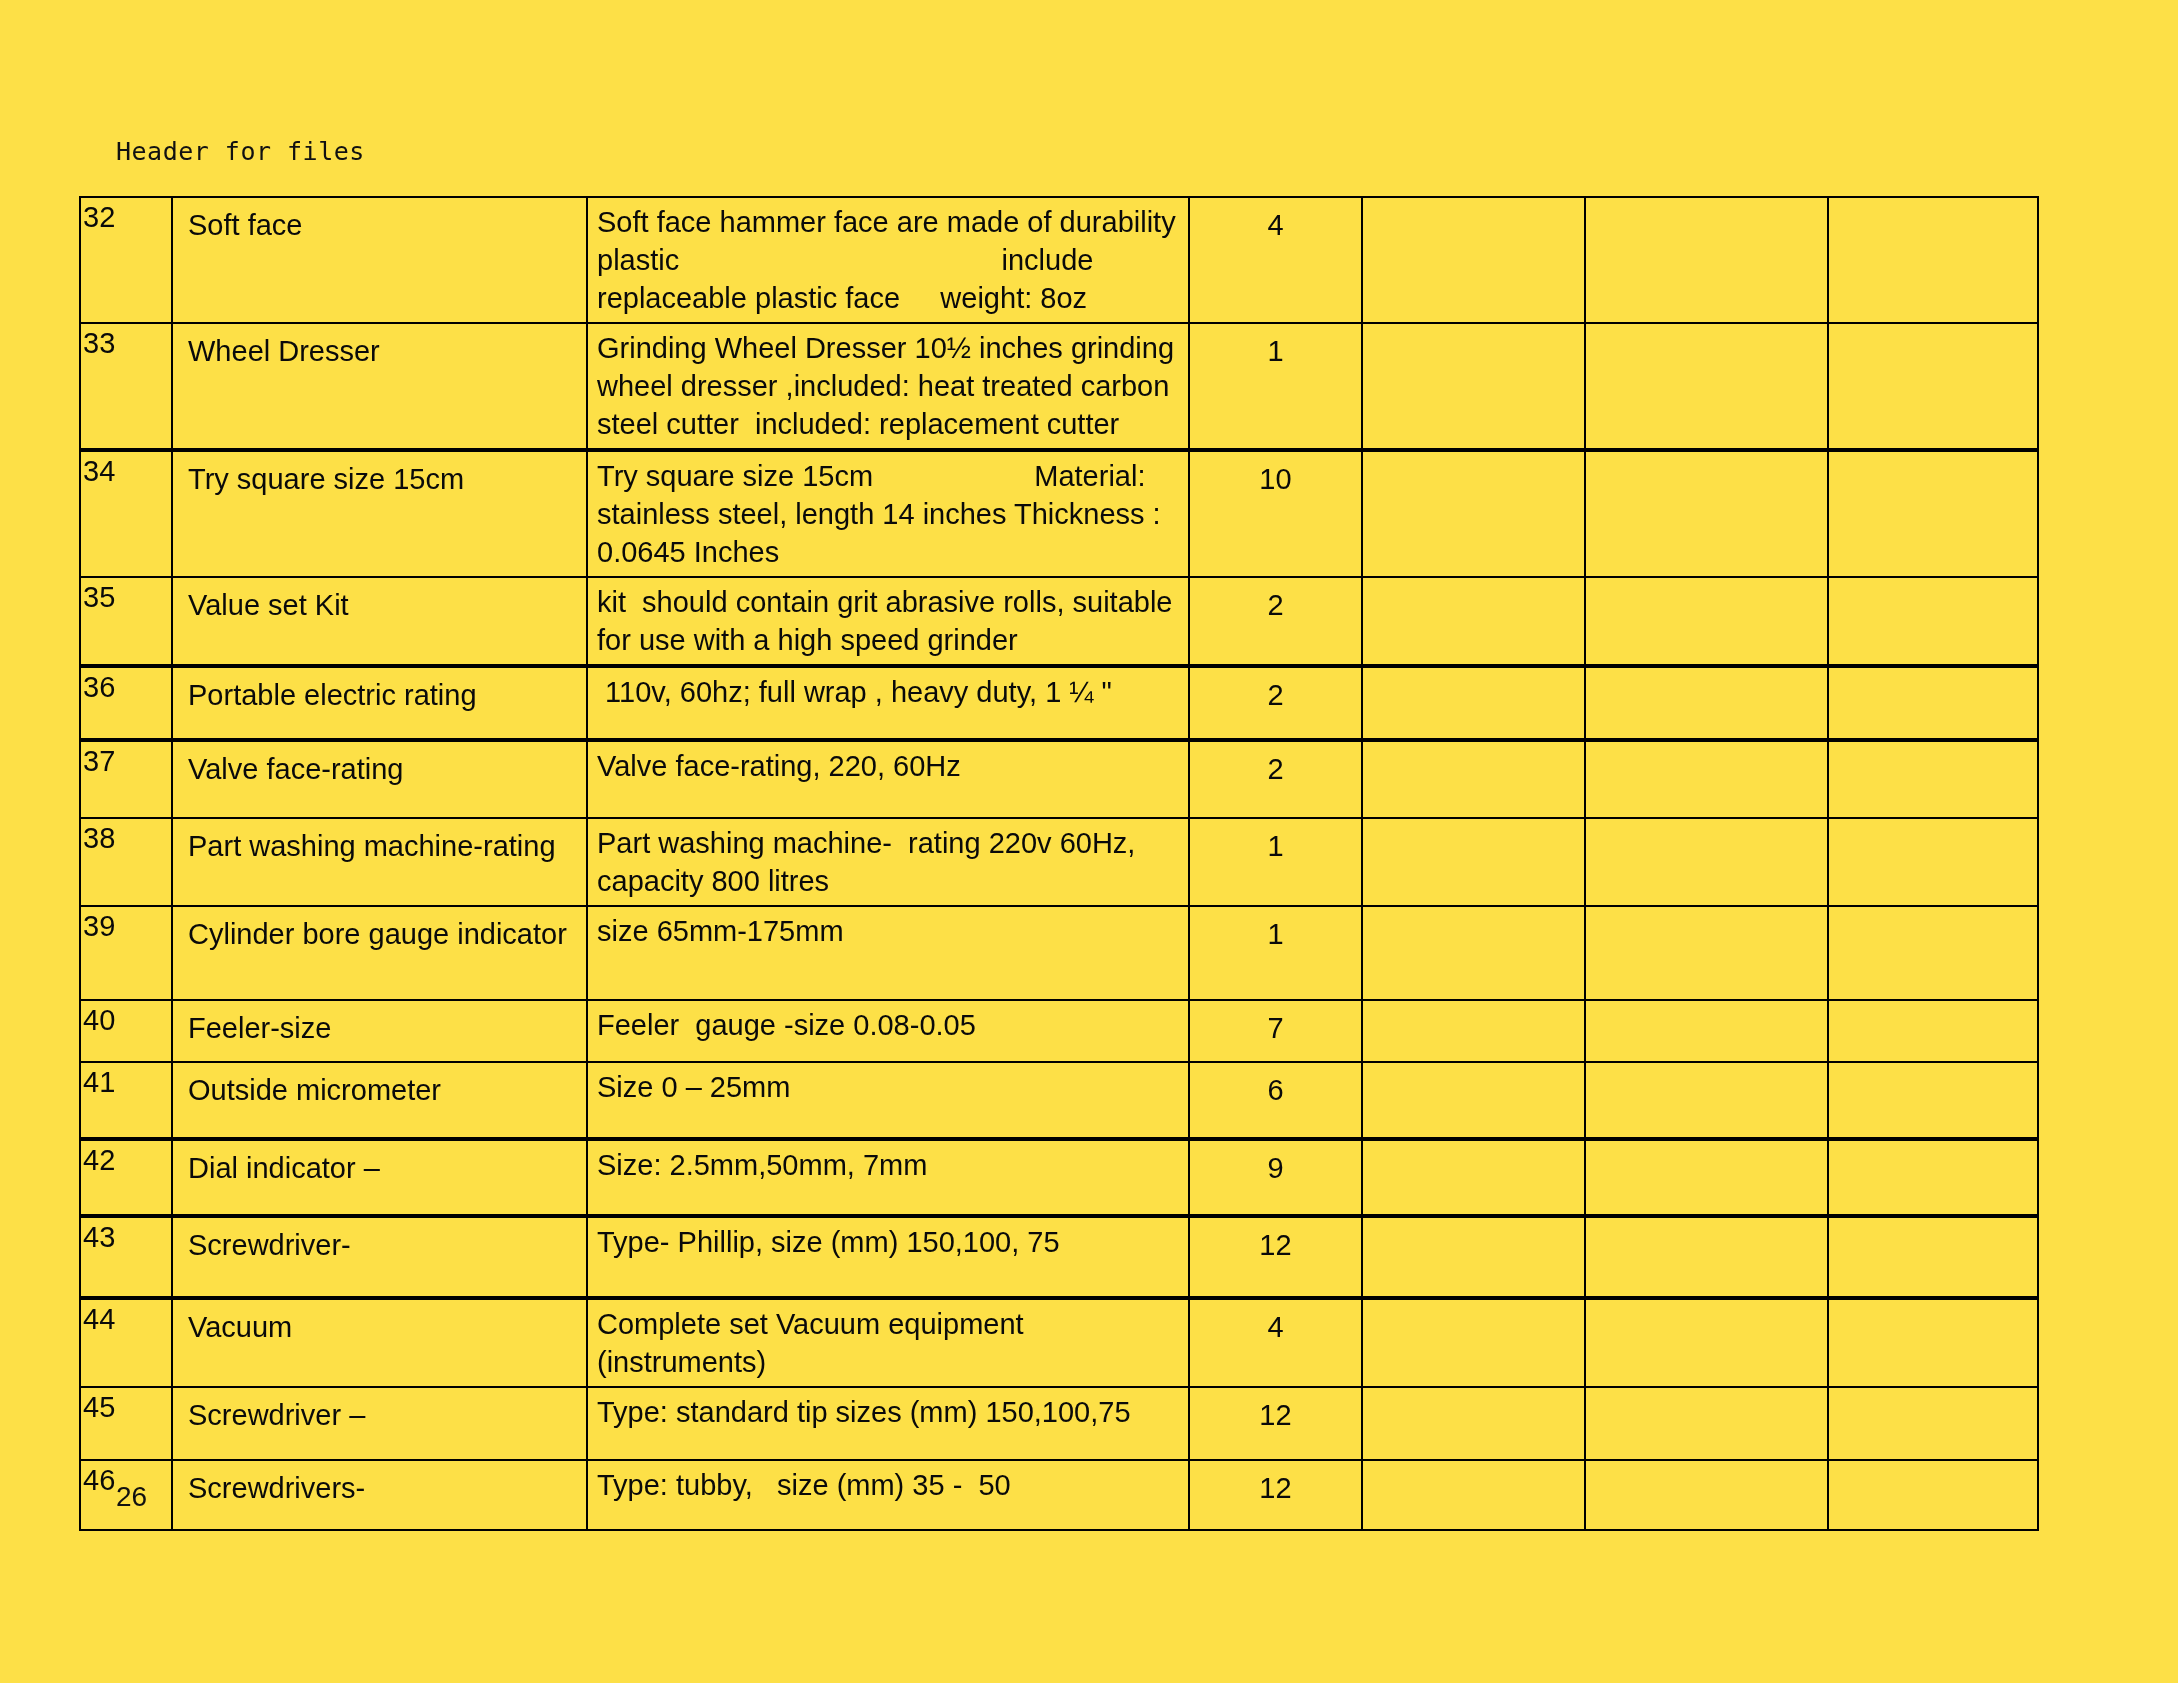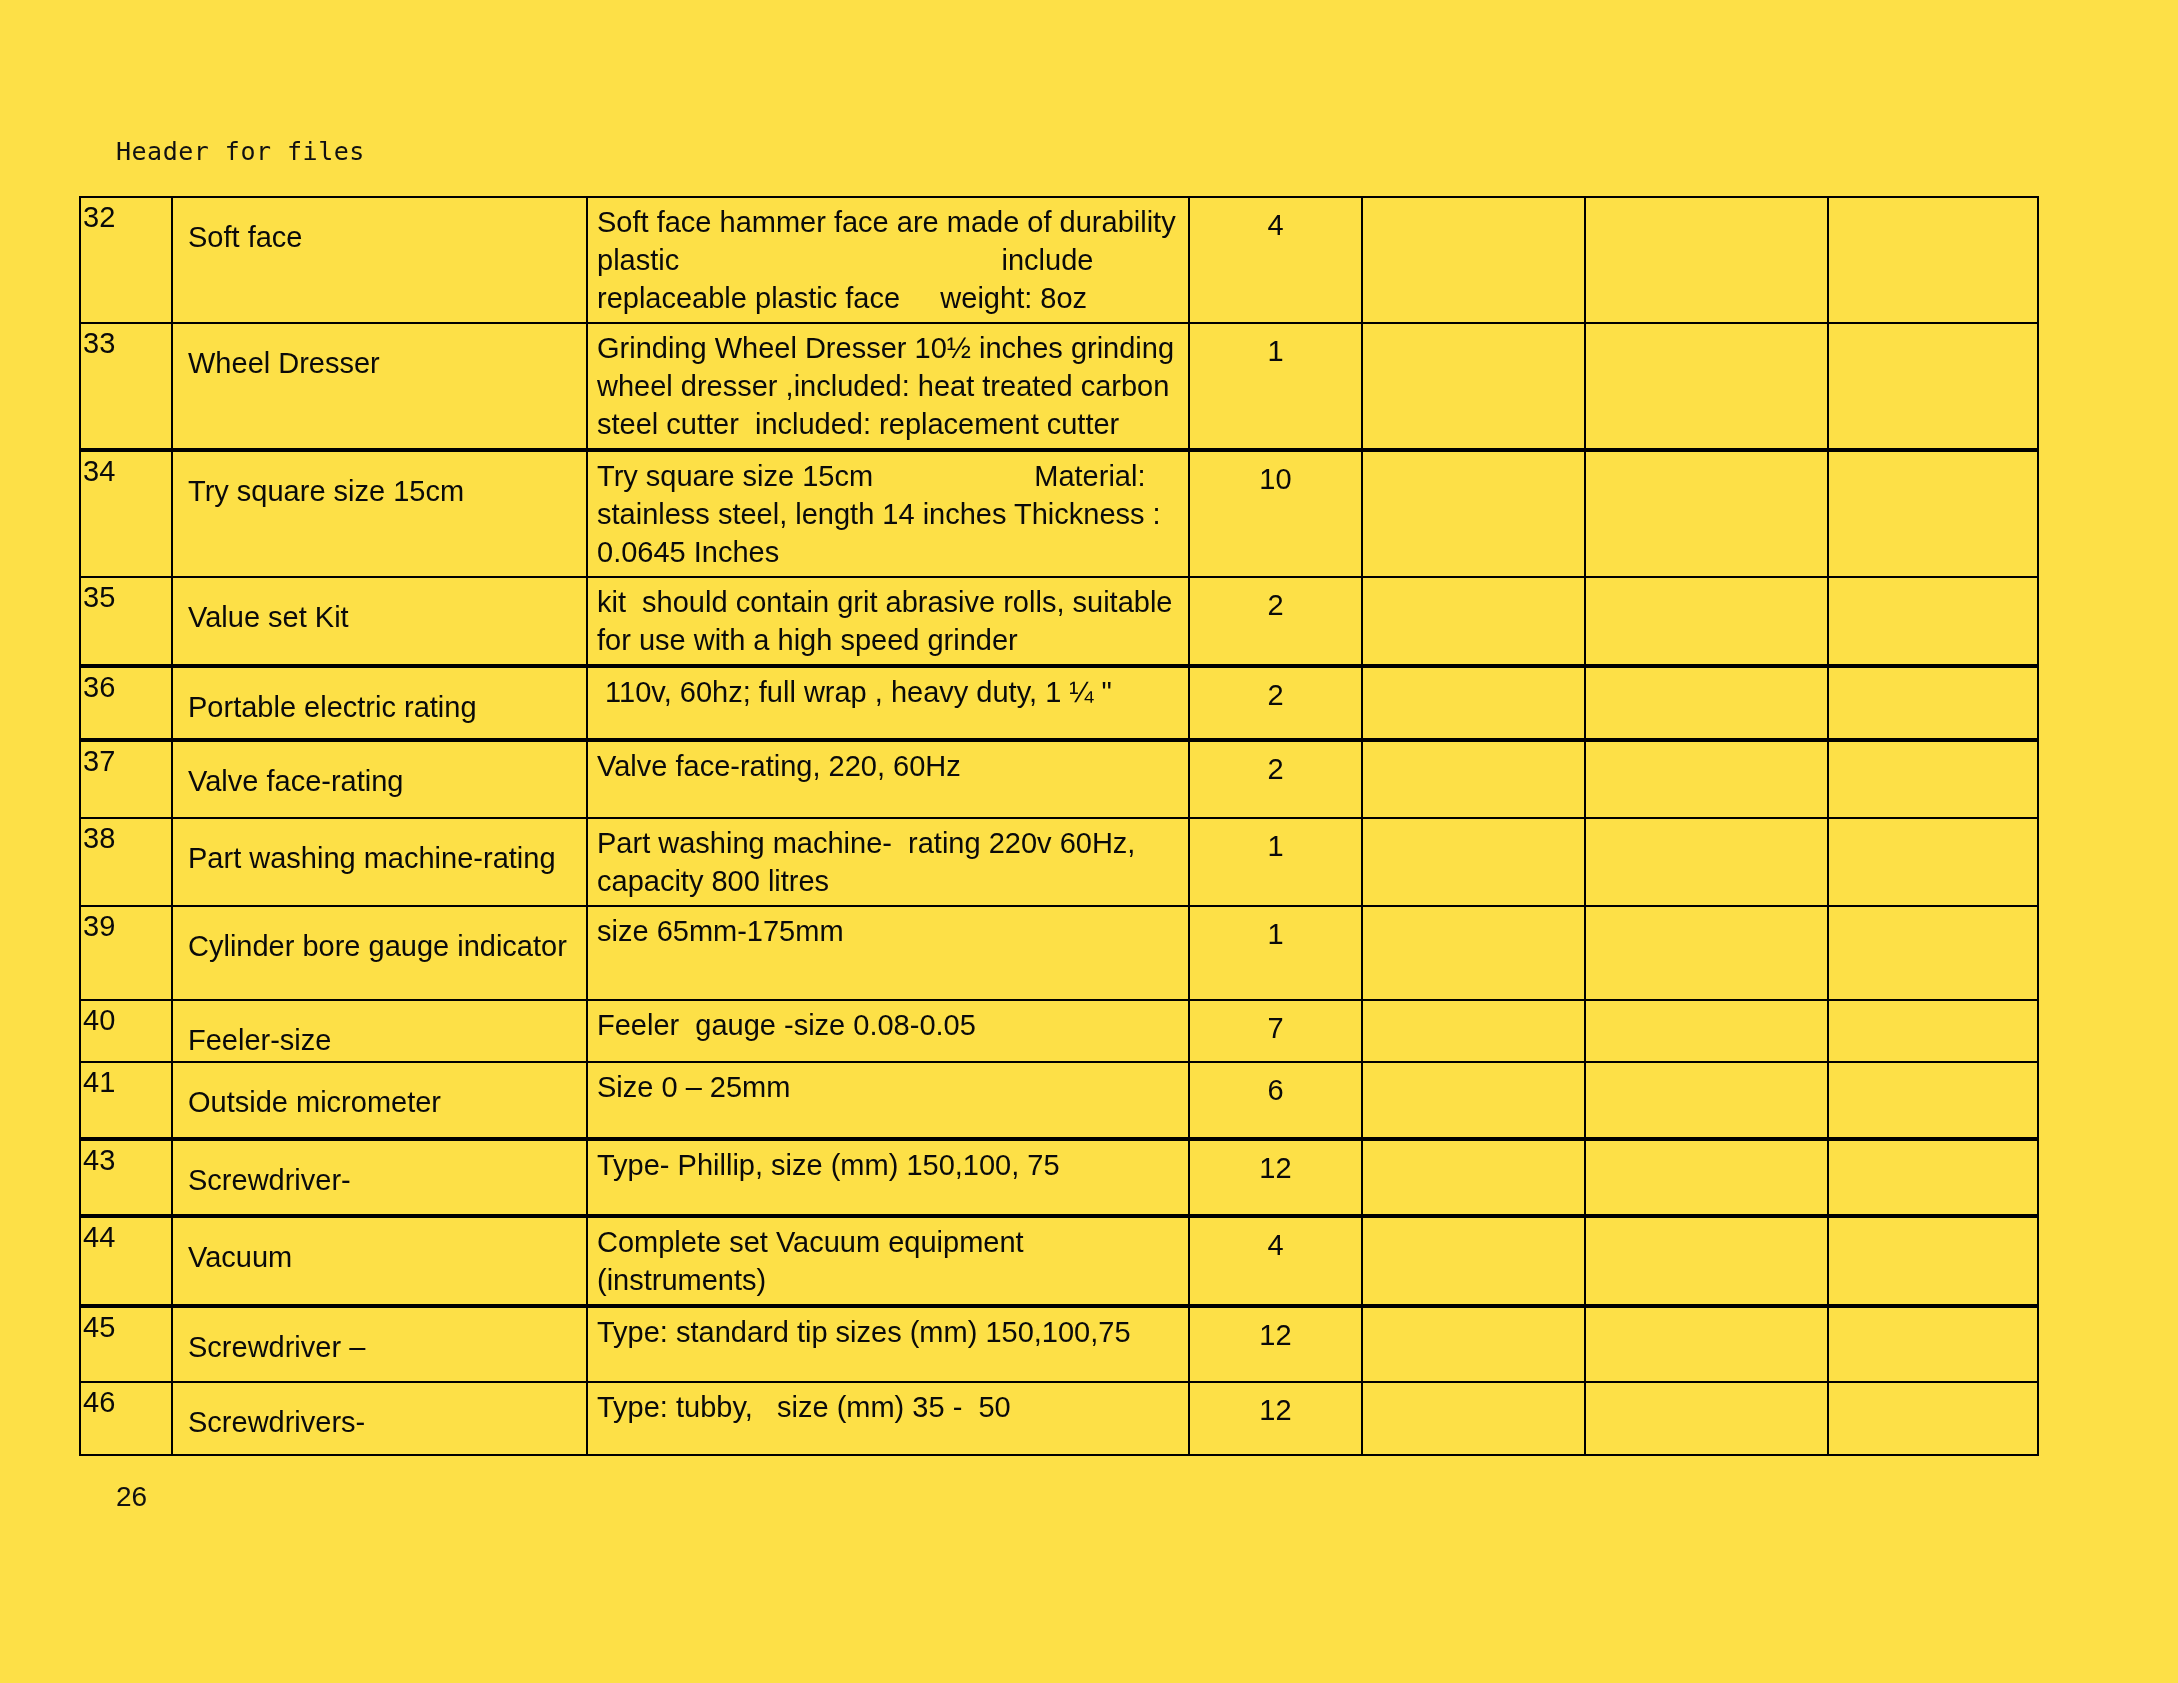--- a/index.html
+++ b/index.html
@@ -38,21 +38,21 @@
   }
   col.w-no   { width: 92px; }
   col.w-name { width: 415px; }
   col.w-desc { width: 602px; }
   col.w-qty  { width: 173px; }
   col.w-e1   { width: 223px; }
   col.w-e2   { width: 243px; }
   col.w-e3   { width: 210px; }
 
   td.c-no   { text-align: left; padding: 0 18px 0 2px; }
-  td.c-name { padding: 20px 10px 0 15px; }
+  td.c-name { padding: 8px 10px 0 15px; }
   td.c-desc { padding: 5px 6px 5px 9px; white-space: pre-wrap; vertical-align: middle; }
   td.c-qty  { text-align: center; padding: 8px 2px 0 2px; }
   td.c-empty{ }
 
   
   tr:nth-child(1) td.c-desc,
   tr:nth-child(2) td.c-desc,
   tr:nth-child(3) td.c-desc,
   tr:nth-child(4) td.c-desc,
   tr:nth-child(7) td.c-desc,
@@ -200,20 +200,29 @@
         <tr>
     <td class="c-no">41</td>
     <td class="c-name">Outside micrometer</td>
     <td class="c-desc">Size 0 – 25mm</td>
     <td class="c-qty">6</td>
     <td class="c-empty"></td>
     <td class="c-empty"></td>
     <td class="c-empty"></td>
   </tr>
         <tr>
+    <td class="c-no">42</td>
+    <td class="c-name">Dial indicator –</td>
+    <td class="c-desc">Size: 2.5mm,50mm, 7mm</td>
+    <td class="c-qty">9</td>
+    <td class="c-empty"></td>
+    <td class="c-empty"></td>
+    <td class="c-empty"></td>
+  </tr>
+        <tr>
     <td class="c-no">43</td>
     <td class="c-name">Screwdriver-</td>
     <td class="c-desc">Type- Phillip, size (mm) 150,100, 75</td>
     <td class="c-qty">12</td>
     <td class="c-empty"></td>
     <td class="c-empty"></td>
     <td class="c-empty"></td>
   </tr>
         <tr>
     <td class="c-no">44</td>

